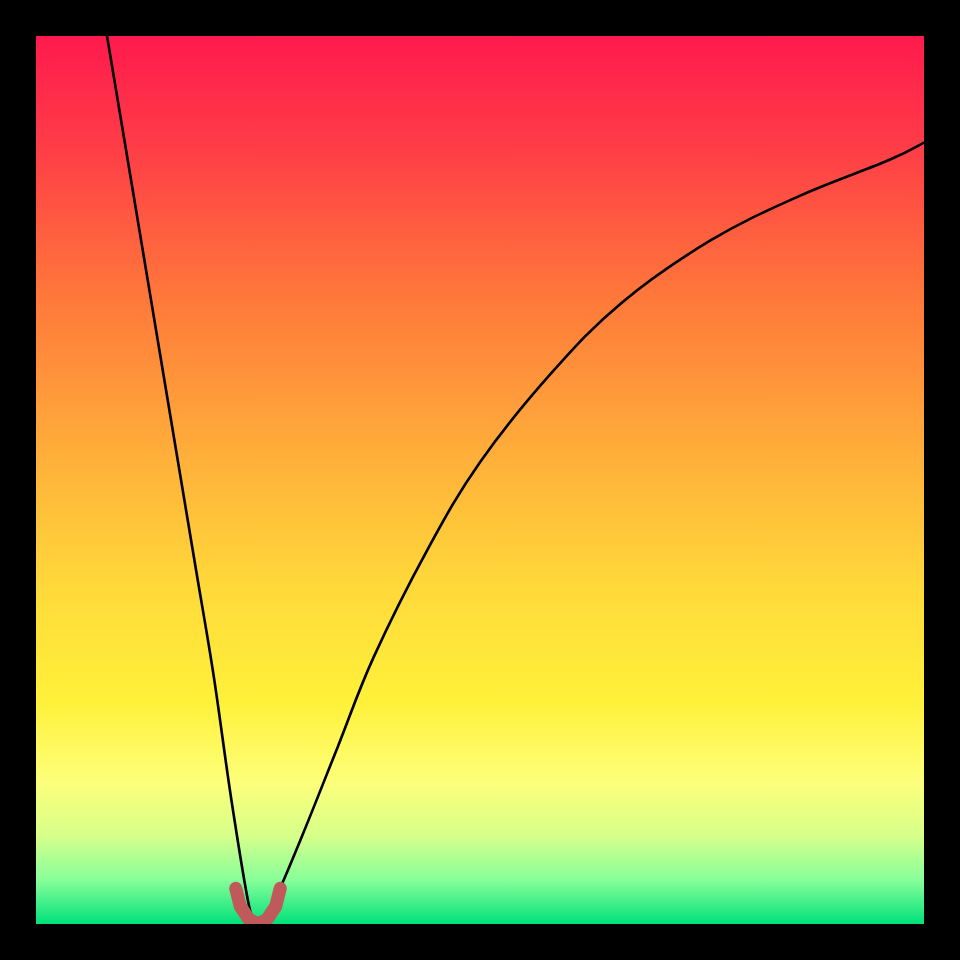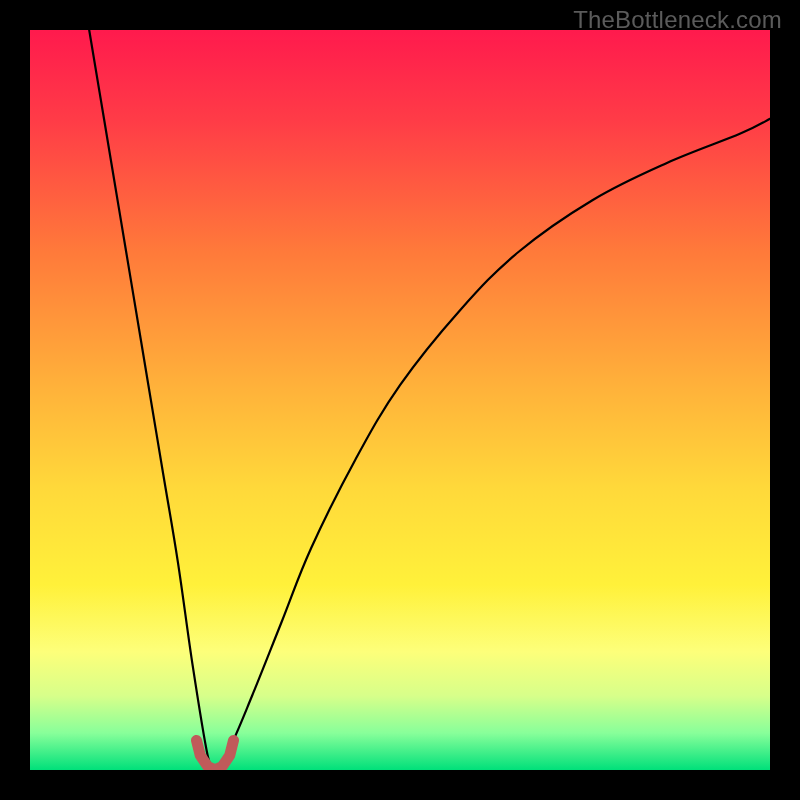--- a/index.html
+++ b/index.html
@@ -36,21 +36,20 @@
     width: 740px;
     height: 740px;
     display: block;
   }
 </style>
 </head>
 <body>
 
 <div class="frame">
 
-  <div class="watermark">TheBottleneck.com</div>
 
   <svg class="plot" viewBox="0 0 740 740" preserveAspectRatio="none">
     <defs>
       <linearGradient id="bg-grad" x1="0" y1="0" x2="0" y2="1">
           <stop offset="0%" stop-color="#ff1a4d"></stop>
           <stop offset="12%" stop-color="#ff3b47"></stop>
           <stop offset="30%" stop-color="#ff7a3a"></stop>
           <stop offset="48%" stop-color="#ffb13a"></stop>
           <stop offset="62%" stop-color="#ffd93a"></stop>
           <stop offset="75%" stop-color="#fff13a"></stop>

